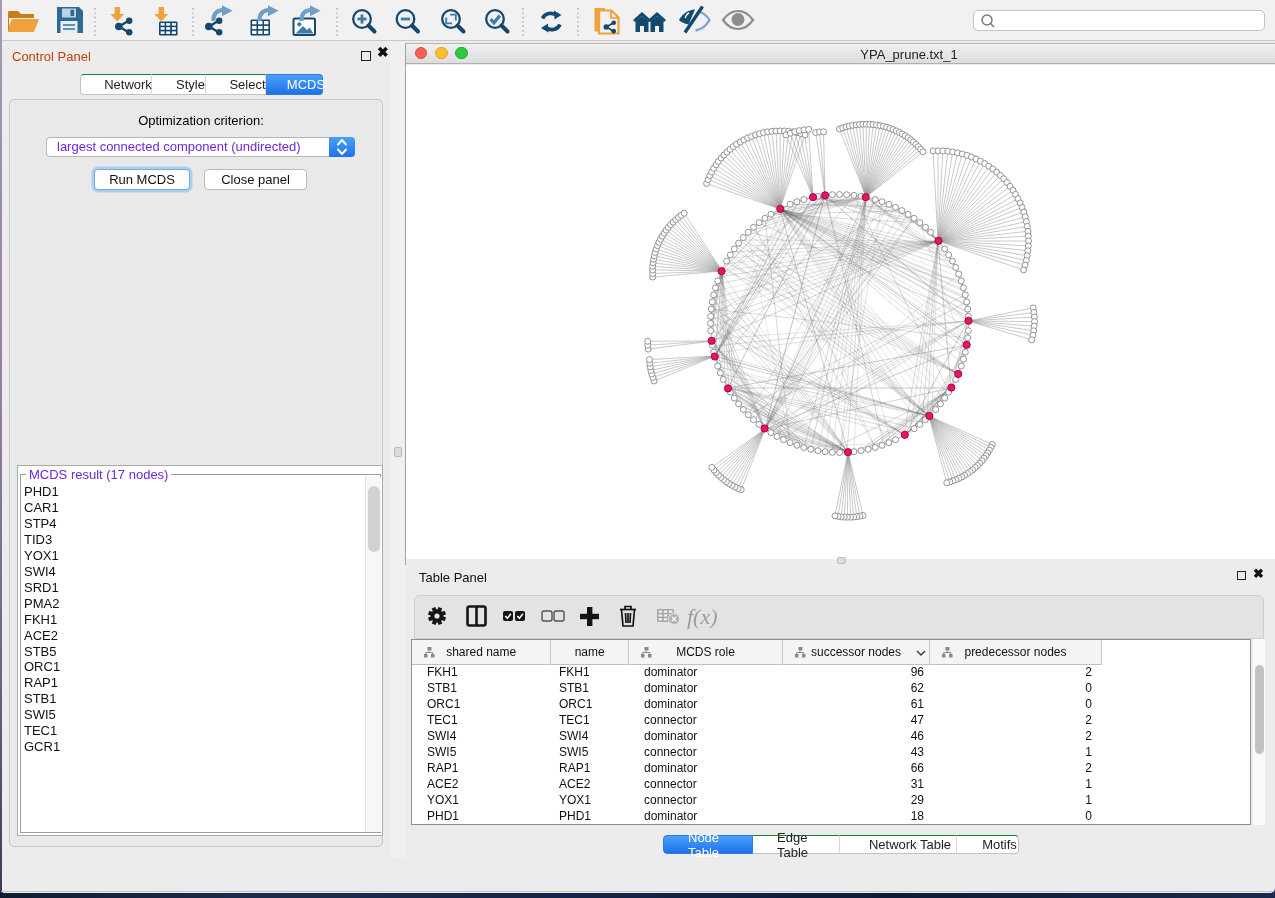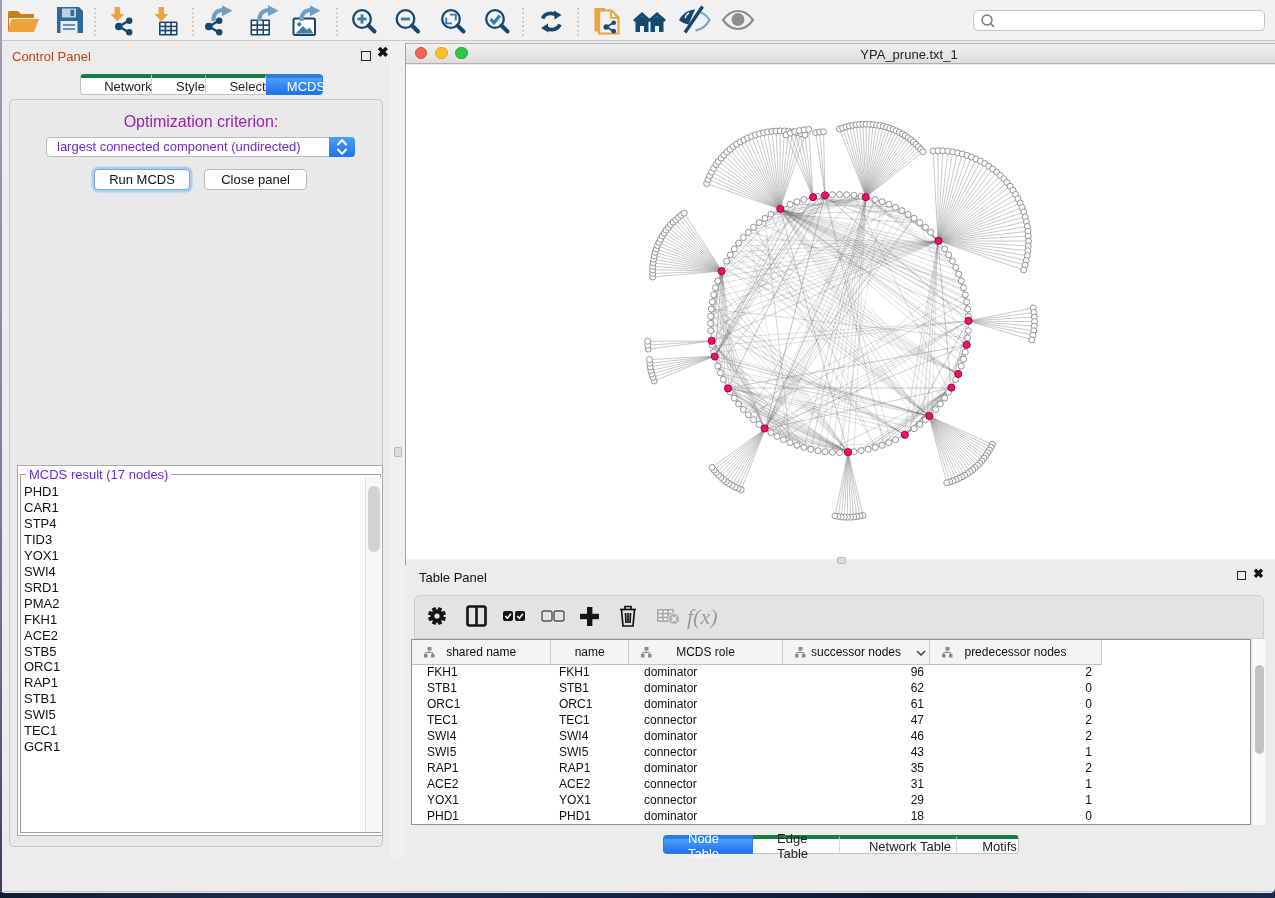--- a/index.html
+++ b/index.html
@@ -12,30 +12,30 @@
 #win { left:0; top:0; width:1275px; height:893px; background:#ececec; border-radius:0 0 5px 5px; overflow:hidden; }
 
 #toolbar { left:0; top:0; width:1275px; height:41px; background:#f1f1f1; border-bottom:1px solid #c9c9c9; }
 #searchbox { left:973px; top:10px; width:292px; height:21px; background:#fff; border:1px solid #c4c4c4; border-radius:5px; }
 
 #cp { left:0; top:41px; width:390px; height:817px; background:#ececec; }
 #cp-title { left:12px; top:8px; font-size:13px; color:#c2410c; }
 #cp-inner { left:9px; top:58px; width:374px; height:748px; background:#e9e9e9; border:1px solid #c6c6c6; border-radius:5px; }
 
 .seg { position:absolute; display:flex; font-size:13px; color:#222; }
-.seg > div { background:#fff; border-top:4px solid #15803d; border-bottom:1px solid #c2c2c2; border-right:1px solid #d8d8d8; display:flex; align-items:center; justify-content:center;padding-left:24px; }
+.seg > div { background:#fff; border-top:1px solid #15803d; border-bottom:1px solid #c2c2c2; border-right:1px solid #d8d8d8; display:flex; align-items:center; justify-content:center;padding-left:24px; }
 .seg > div:first-child { border-left:1px solid #c2c2c2; border-radius:4px 0 0 4px; }
 .seg > div:last-child { border-radius:0 4px 4px 0; border-right:1px solid #c2c2c2; }
 .seg > div.sel { background:linear-gradient(#4aa1f9,#2070ec); color:#fff; border-color:#2b7de2; }
 #cptabs { left:80px; top:33px; height:21px; }
 #cptabs > div:nth-child(1){ width:72px; }
 #cptabs > div:nth-child(2){ width:54px; }
 #cptabs > div:nth-child(3){ width:60px; }
 #cptabs > div:nth-child(4){ width:57px; }
-#optlabel { left:6px; top:72px; width:390px; text-align:center; font-size:16px; color:#a21caf; }
+#optlabel { left:6px; top:72px; width:390px; text-align:center; font-size:13px; color:#000000; }
 #dropdown { left:46px; top:96px; width:309px; height:20px; background:#fff; border:1px solid #b7b7b7; border-radius:4px; font-size:13px; color:#6d28d9; line-height:18px; padding-left:10px; white-space:nowrap; }
 #dropdown .cap { position:absolute; right:-1px; top:-1px; width:26px; height:20px; background:linear-gradient(#47a0f9,#1f72ec); border-radius:0 4px 4px 0; }
 .btn { position:absolute; background:#fff; border:1px solid #b9b9b9; border-radius:4px; font-size:13px; color:#111; display:flex; align-items:center; justify-content:center; }
 #runbtn { left:94px; top:128px; width:96px; height:21px; box-shadow:0 0 0 2.5px #a9cff2; border-color:#7aa8d8; }
 #closebtn { left:204px; top:128px; width:103px; height:21px; }
 
 #mcdsbox { left:17px; top:424px; width:366px; height:371px; background:#fff; border:1px solid #a9a9a9; font-size:13px; }
 #fieldset { left:2px; top:8px; width:361px; height:359px; border:1px solid #9d9d9d; }
 #legend { left:8px; top:1px; background:#fff; padding:0 3px; color:#6d28d9; }
 #mcdslist { left:6px; top:18px; color:#111; line-height:15.95px; }
@@ -1191,21 +1191,21 @@
             <span class="c1">SWI5</span>
             <span class="c2">SWI5</span>
             <span class="c3">connector</span>
             <span class="c4">43</span>
             <span class="c5">1</span>
           </div>
           <div class="trow" style="top:95.7px">
             <span class="c1">RAP1</span>
             <span class="c2">RAP1</span>
             <span class="c3">dominator</span>
-            <span class="c4">35</span>
+            <span class="c4">66</span>
             <span class="c5">2</span>
           </div>
           <div class="trow" style="top:111.6px">
             <span class="c1">ACE2</span>
             <span class="c2">ACE2</span>
             <span class="c3">connector</span>
             <span class="c4">31</span>
             <span class="c5">1</span>
           </div>
           <div class="trow" style="top:127.6px">

